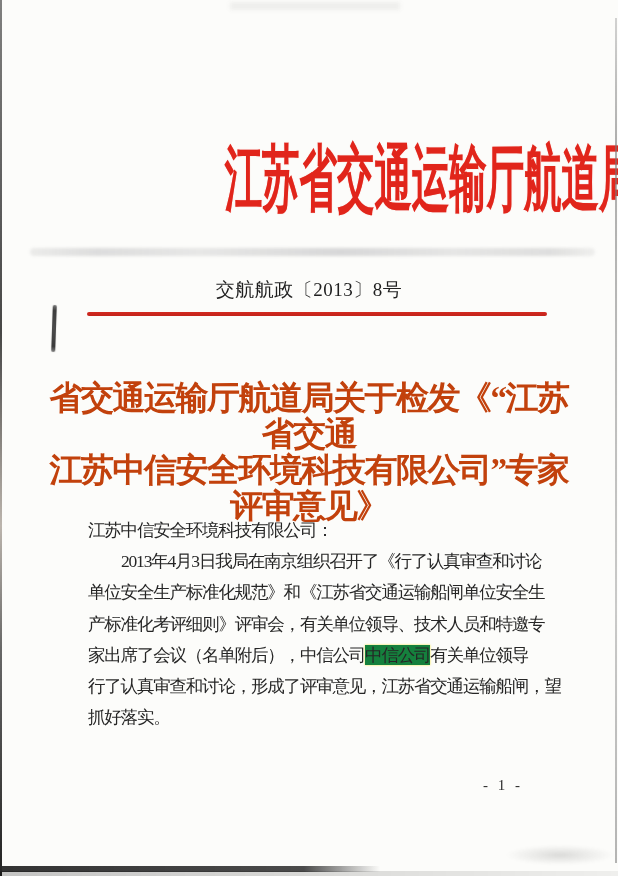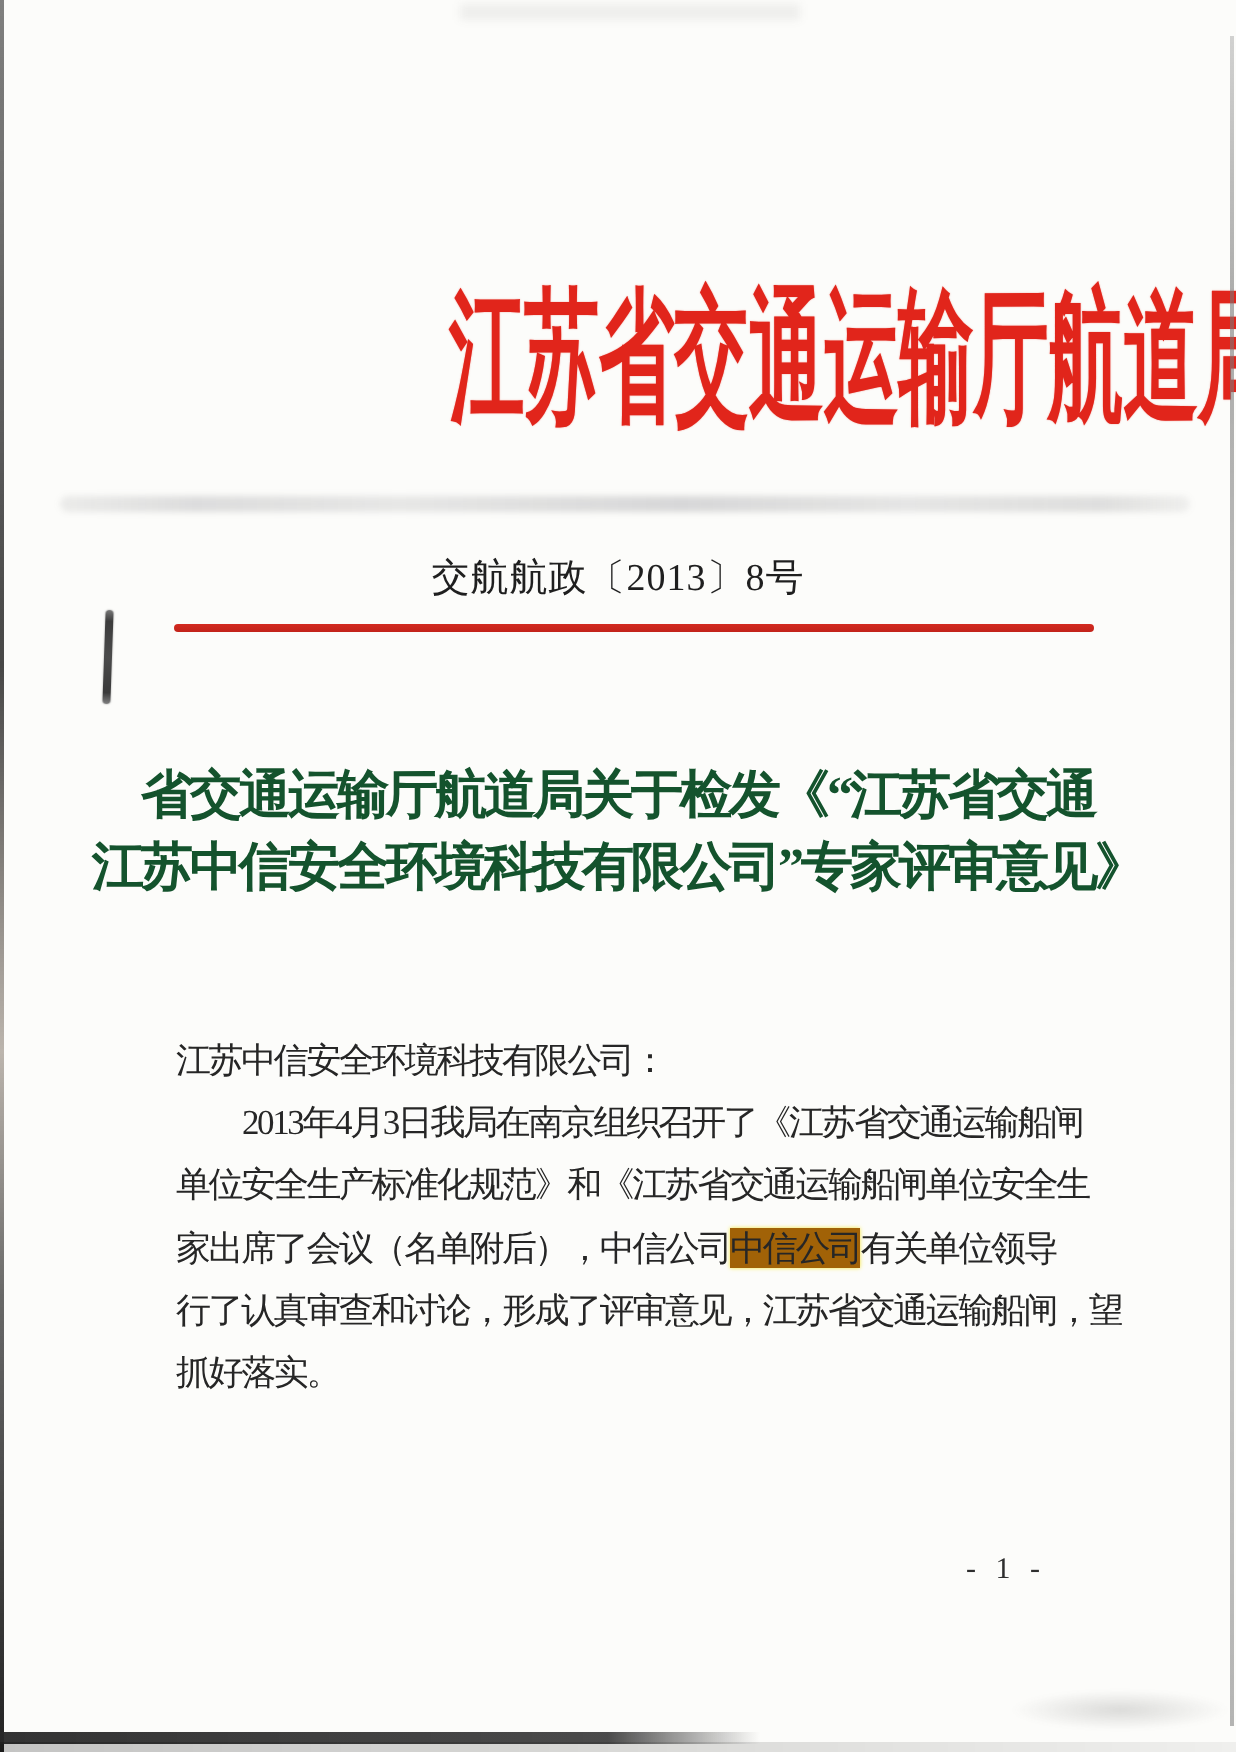--- a/index.html
+++ b/index.html
@@ -59,41 +59,41 @@
     border-radius: 2px;
   }
   
   .subject {
     position: absolute;
     top: 380px;
     left: 40px;
     width: 538px;
     text-align: center;
     font-weight: bold;
-    font-size: 26px;
+    font-size: 33px;
     line-height: 36px;
     letter-spacing: -1.5px;
-    color: #14532d;
+    color: #c2410c;
   }
   
   .body-block {
     position: absolute;
     top: 515px;
     left: 88px;
     width: 462px;
     font-size: 17.5px;
     line-height: 31.2px;
     letter-spacing: -1.2px;
     color: #262626;
     white-space: nowrap;
     font-family: Liberation Serif, serif;
   }
   .b-line.indent { text-indent: 33px; }
   .hl {
-    background: #a16207;
+    background: #15803d;
     box-shadow: 0 0 2px #f6e73a;
   }
   
   .page-num {
     position: absolute;
     top: 777px;
     left: 483px;
     font-size: 15px;
     letter-spacing: 3px;
     color: #2e2e2e;
@@ -195,22 +195,23 @@
 
     <div class="red-rule"></div>
 
     <div class="subject">
       <div class="s-line">省交通运输厅航道局关于检发《“江苏省交通</div>
       <div class="s-line">江苏中信安全环境科技有限公司”专家评审意见》</div>
     </div>
 
     <div class="body-block">
       <div class="b-line salutation">江苏中信安全环境科技有限公司：</div>
-      <div class="b-line indent">2013年4月3日我局在南京组织召开了《江苏省交通运输船闸</div>
+      <div class="b-line indent">2013年4月3日我局在南京组织召开了《行了认真审查和讨论</div>
       <div class="b-line">单位安全生产标准化规范》和《江苏省交通运输船闸单位安全生</div>
+      <div class="b-line">产标准化考评细则》评审会，有关单位领导、技术人员和特邀专</div>
       <div class="b-line"><span>家出席了会议（名单附后），中信公司</span><span class="hl">中信公司</span><span>有关单位领导</span></div>
       <div class="b-line">行了认真审查和讨论，形成了评审意见，江苏省交通运输船闸，望</div>
       <div class="b-line">抓好落实。</div>
     </div>
 
     <div class="page-num">- 1 -</div>
   </div>
 
   <div class="smudge-top"></div>
   <div class="smudge-band"></div>

